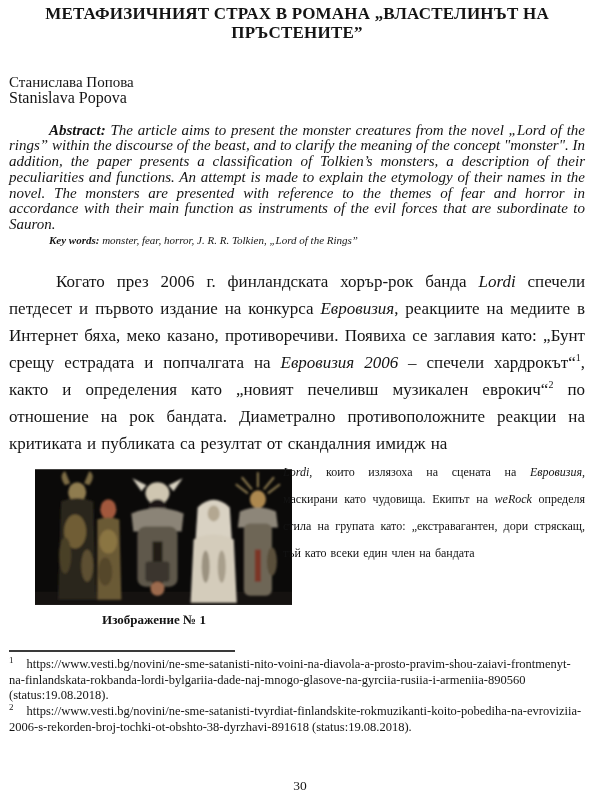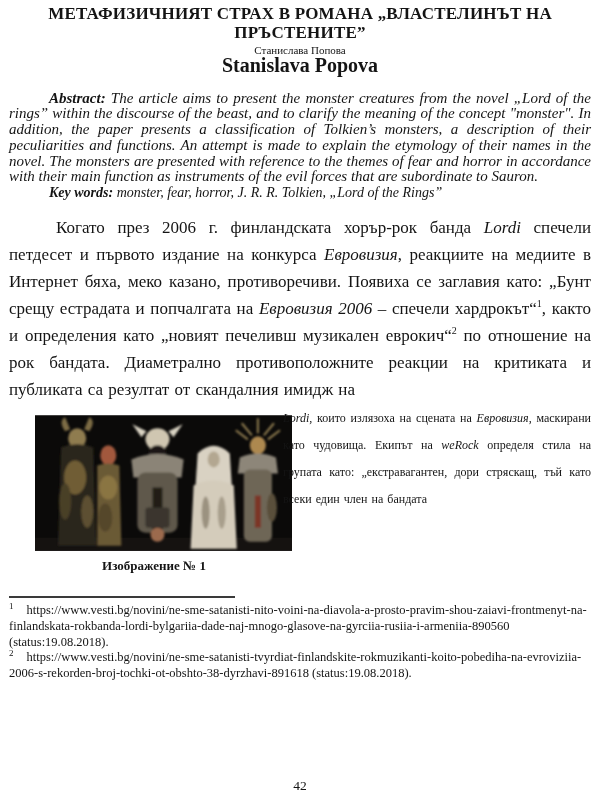--- a/index.html
+++ b/index.html
@@ -1,38 +1,38 @@
 <!DOCTYPE html>
 <html style="--page-bg: #ffffff; --ink: #141414; --rule: #3a3a3a;"><head>
 <meta charset="utf-8">
 <style>
   html,body{margin:0;padding:0;background:#888;}
   .page{
     position:relative;width:600px;height:800px;margin:0 auto;
     background:var(--page-bg,#ffffff);color:var(--ink,#141414);
     font-family:"Liberation Serif",serif;overflow:hidden;box-sizing:border-box;
   }
-  .inner{padding:5px 9px 0 9px;}
+  .inner{padding:5px 15px 0 9px;}
   .title{
     font-size:17px;font-weight:bold;text-align:center;line-height:18.5px;
     margin:0;letter-spacing:.2px;
   }
-  .author{font-size:11px;text-align:center;margin-top:0;line-height:16px;}
+  .author{font-size:15px;text-align:left;margin-top:32px;line-height:16px;}
   .entitle{font-size:14.5px;text-align:center;margin-top:20px;line-height:15.5px;letter-spacing:.2px;}
-  .enauthor{font-size:20px;text-align:center;line-height:15.5px;font-weight:bold;}
+  .enauthor{font-size:16px;line-height:15.5px;}
   .abstract{
     font-size:15px;line-height:15.8px;text-align:justify;
     margin:17px 0 0 0;text-indent:40px;font-style:italic;
   }
   .keywords{
-    font-size:14px;line-height:15.8px;margin:0;text-indent:40px;font-style:italic;
+    font-size:11px;line-height:15.8px;margin:0;text-indent:40px;font-style:italic;
   }
   .bodytext{
     font-size:17px;line-height:27px;text-align:justify;text-indent:47px;
-    margin:13px 0 0 0;word-spacing:1px;
+    margin:19px 0 0 0;word-spacing:1px;
   }
   .twocol{margin-top:2px;}
   .figure{float:left;width:238px;margin:10px 10px 2px 26px;}
   .figure svg{display:block;width:257px;height:136px;}
   .figcaption{font-weight:bold;font-size:13px;text-align:center;margin-top:7px;line-height:15px;}
   .cont{font-size:12px;line-height:27px;text-align:justify;margin:0;word-spacing:1px;}
   .footnotes{clear:both;padding-top:21px;}
   .fnrule{width:226px;border-top:2px solid var(--rule,#3a3a3a);margin:0 0 5px 0;}
   .fn{font-size:12.5px;line-height:15.8px;text-align:justify;margin:0;}
   .fn sup{font-size:9px;line-height:0;}
@@ -119,14 +119,14 @@
       <p class="cont"><span style="font-style: italic;">Lordi</span><span>, които излязоха на сцената на </span><span style="font-style: italic;">Евровизия</span><span>, маскирани като чудовища. Екипът на </span><span style="font-style: italic;">weRock</span><span> определя стила на групата като: „екстравагантен, дори стряскащ, тъй като всеки един член на бандата</span></p>
     </div>
 
     <div class="footnotes">
       <div class="fnrule"></div>
       <p class="fn"><sup>1</sup><span class="tab"></span><span><span class="u">https://www.vesti.bg/novini/ne-sme-satanisti-nito-voini-na-diavola-a-prosto-pravim-shou-zaiavi-frontmenyt-na-finlandskata-rokbanda-lordi-bylgariia-dade-naj-mnogo-glasove-na-gyrciia-rusiia-i-armeniia-890560</span><span> (status:19.08.2018).</span></span></p>
       <p class="fn"><sup>2</sup><span class="tab"></span><span><span class="u">https://www.vesti.bg/novini/ne-sme-satanisti-tvyrdiat-finlandskite-rokmuzikanti-koito-pobediha-na-evroviziia-2006-s-rekorden-broj-tochki-ot-obshto-38-dyrzhavi-891618</span><span> (status:19.08.2018).</span></span></p>
     </div>
 
   </div>
-  <div class="pagenum">42</div>
+  <div class="pagenum">30</div>
 </div>
 
 </body></html>

